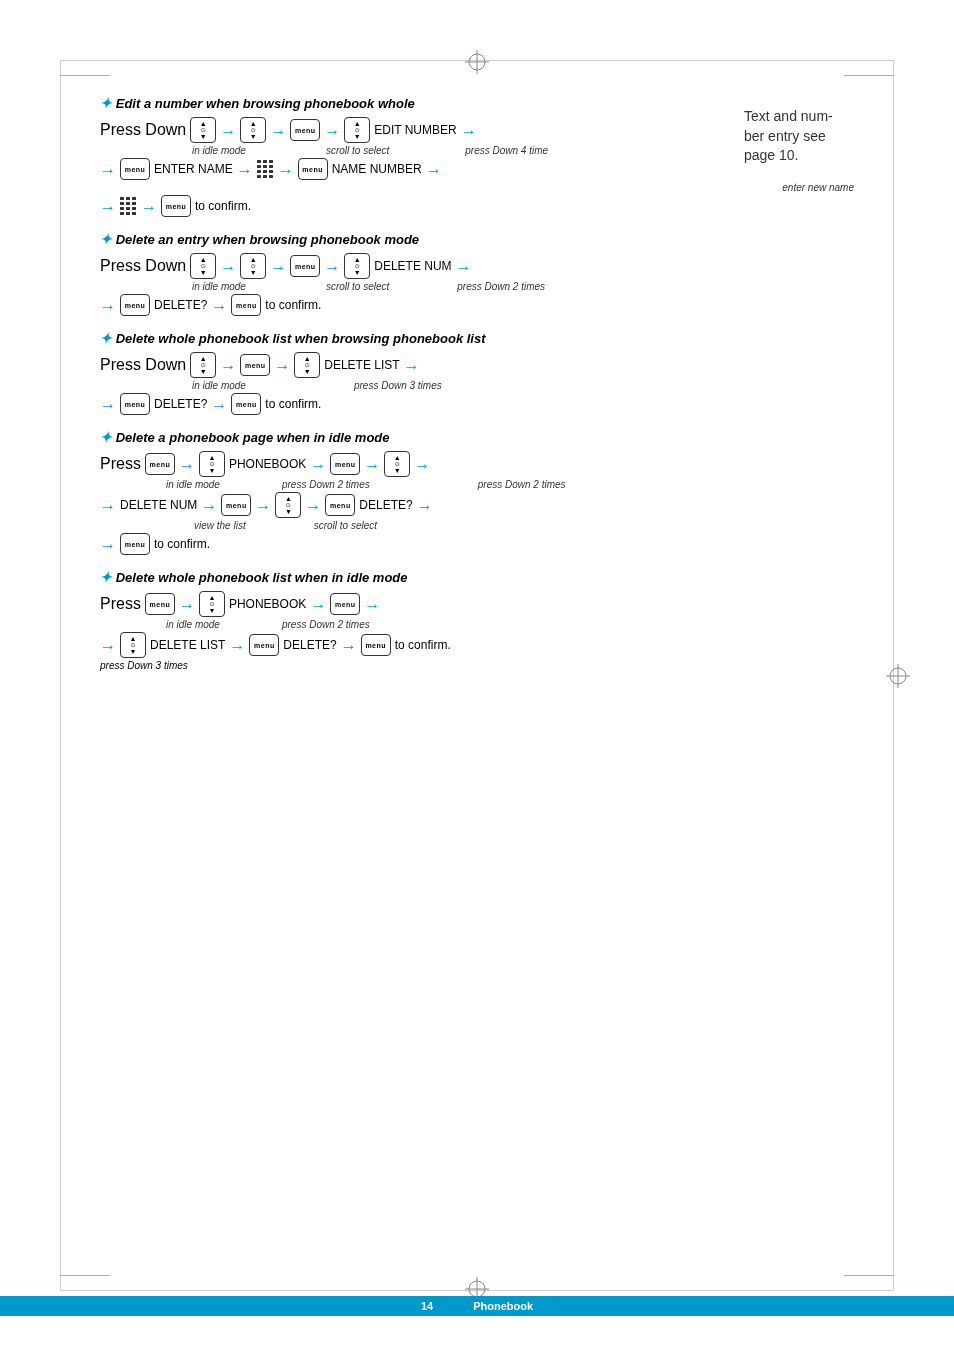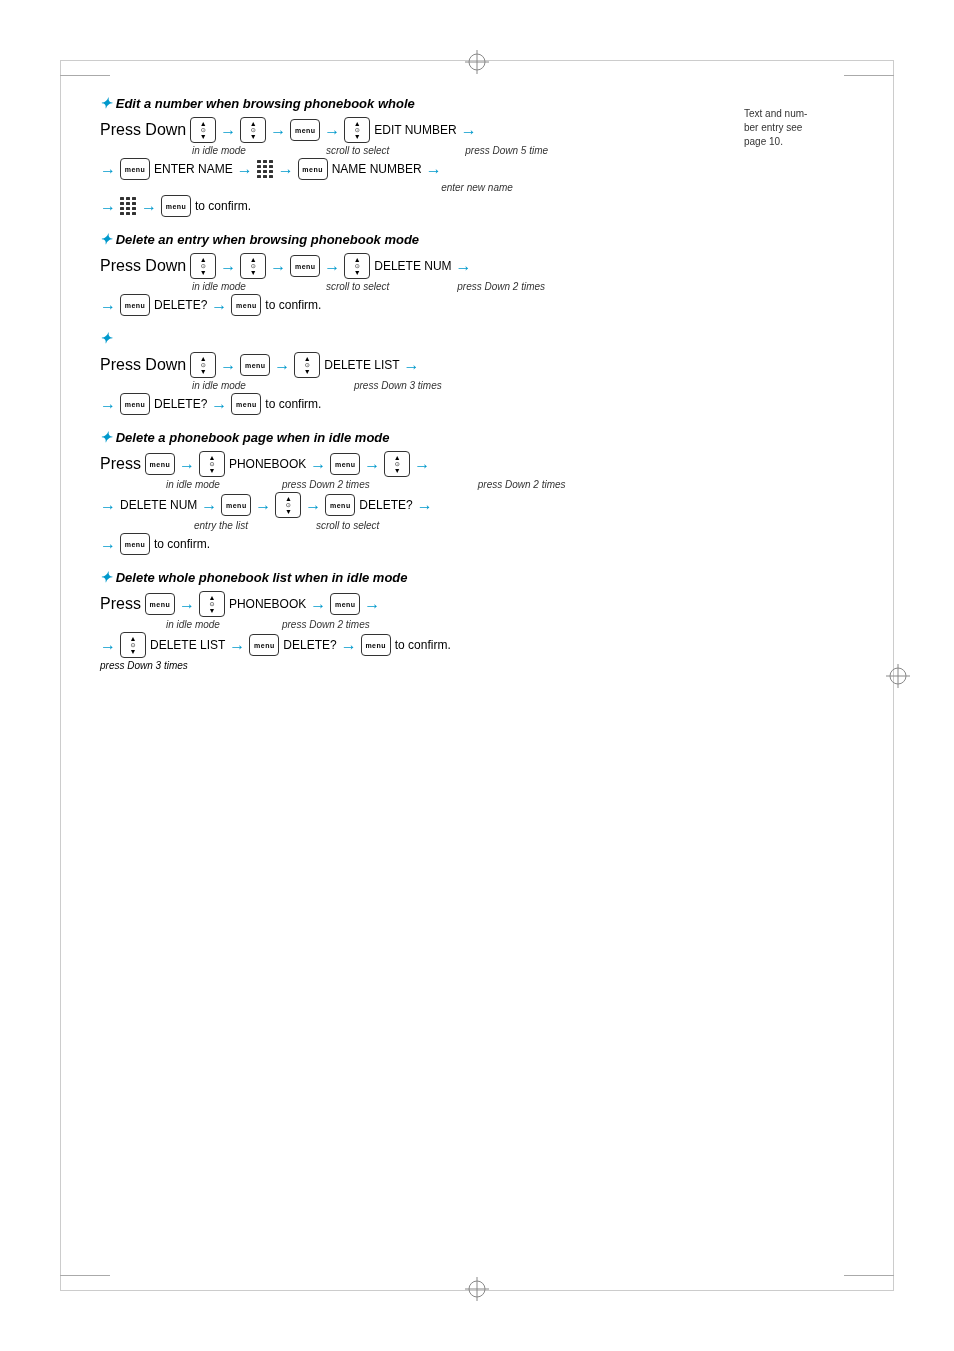--- a/index.html
+++ b/index.html
@@ -145,21 +145,21 @@
       background: #333;
       border-radius: 0.5px;
     }
 
     
     .text-box-note {
       position: absolute;
       top: 12px;
       right: 0;
       width: 110px;
-      font-size: 10px;
+      font-size: 14px;
       line-height: 1.4;
       color: #333;
     }
 
     
     .footer-bar {
       position: absolute;
       bottom: 35px;
       left: 0;
       right: 0;
@@ -276,21 +276,21 @@
         <span class="bold-label">EDIT NUMBER</span>
         <span class="arrow" style="color:#0099cc;font-weight:bold;">→</span>
       </div>
 
       <div class="sub-row">
         <span style="width:68px;display:inline-block;"></span>
         <span>in idle mode</span>
         <span style="width:32px;display:inline-block;"></span>
         <span>scroll to select</span>
         <span style="width:28px;display:inline-block;"></span>
-        <span>press Down 5 time</span>
+        <span>press Down 4 time</span>
       </div>
 
       <div class="instr-row">
         <span class="arrow">→</span>
         <span class="btn-icon menu">menu</span>
         <span class="bold-label">ENTER NAME</span>
         <span class="arrow">→</span>
 
         <span class="kbd-icon">
           <span class="kbd-dot"></span>
@@ -304,21 +304,21 @@
             <span class="kbd-dot"></span>
           <span class="kbd-dot"></span>
             <span class="kbd-dot"></span>
             <span class="kbd-dot"></span>
         </span>
         <span class="arrow">→</span>
         <span class="btn-icon menu">menu</span>
         <span class="bold-label">NAME NUMBER</span>
         <span class="arrow">→</span>
       </div>
-      <div class="sub-row" style="justify-content:center;">
+      <div class="sub-row" style="justify-content:flex-end;">
         <span>enter new name</span>
       </div>
 
       <div class="instr-row">
         <span class="arrow">→</span>
         <span class="kbd-icon">
           <span class="kbd-dot"></span>
             <span class="kbd-dot"></span>
             <span class="kbd-dot"></span>
           <span class="kbd-dot"></span>
@@ -388,20 +388,21 @@
         <span class="bold-label">DELETE?</span>
         <span class="arrow">→</span>
         <span class="btn-icon menu">menu</span>
         <span>to confirm.</span>
       </div>
     </div>
 
     <div class="instr-block">
       <div class="section-header">
         <span class="diamond">✦</span>
+        <em>Delete whole phonebook list when browsing phonebook list</em>
       </div>
 
       <div class="instr-row">
         <span class="press-label">Press Down</span>
         <span class="btn-icon nav">
           <span class="nav-arrows">
               <span>▲</span>
               <span style="font-size:6px;color:#666;">⊙</span>
               <span>▼</span>
             </span>
@@ -488,21 +489,21 @@
               <span>▼</span>
             </span>
         </span>
         <span class="arrow">→</span>
         <span class="btn-icon menu">menu</span>
         <span class="bold-label">DELETE?</span>
         <span class="arrow">→</span>
       </div>
       <div class="sub-row">
         <span style="width:70px;display:inline-block;"></span>
-        <span>entry the list</span>
+        <span>view the list</span>
         <span style="width:20px;display:inline-block;"></span>
         <span>scroll to select</span>
       </div>
 
       <div class="instr-row">
         <span class="arrow">→</span>
         <span class="btn-icon menu">menu</span>
         <span>to confirm.</span>
       </div>
     </div>
@@ -551,14 +552,18 @@
         <span class="bold-label">DELETE?</span>
         <span class="arrow">→</span>
         <span class="btn-icon menu">menu</span>
         <span>to confirm.</span>
       </div>
       <div style="font-size:10px;font-style:italic;margin-top:2px;">press Down 3 times</div>
     </div>
 
   </div>
 
+  <div class="footer-bar">
+    <span class="footer-page-num">14</span>
+    <span>Phonebook</span>
+  </div>
 
 </div>
 
 </body></html>

